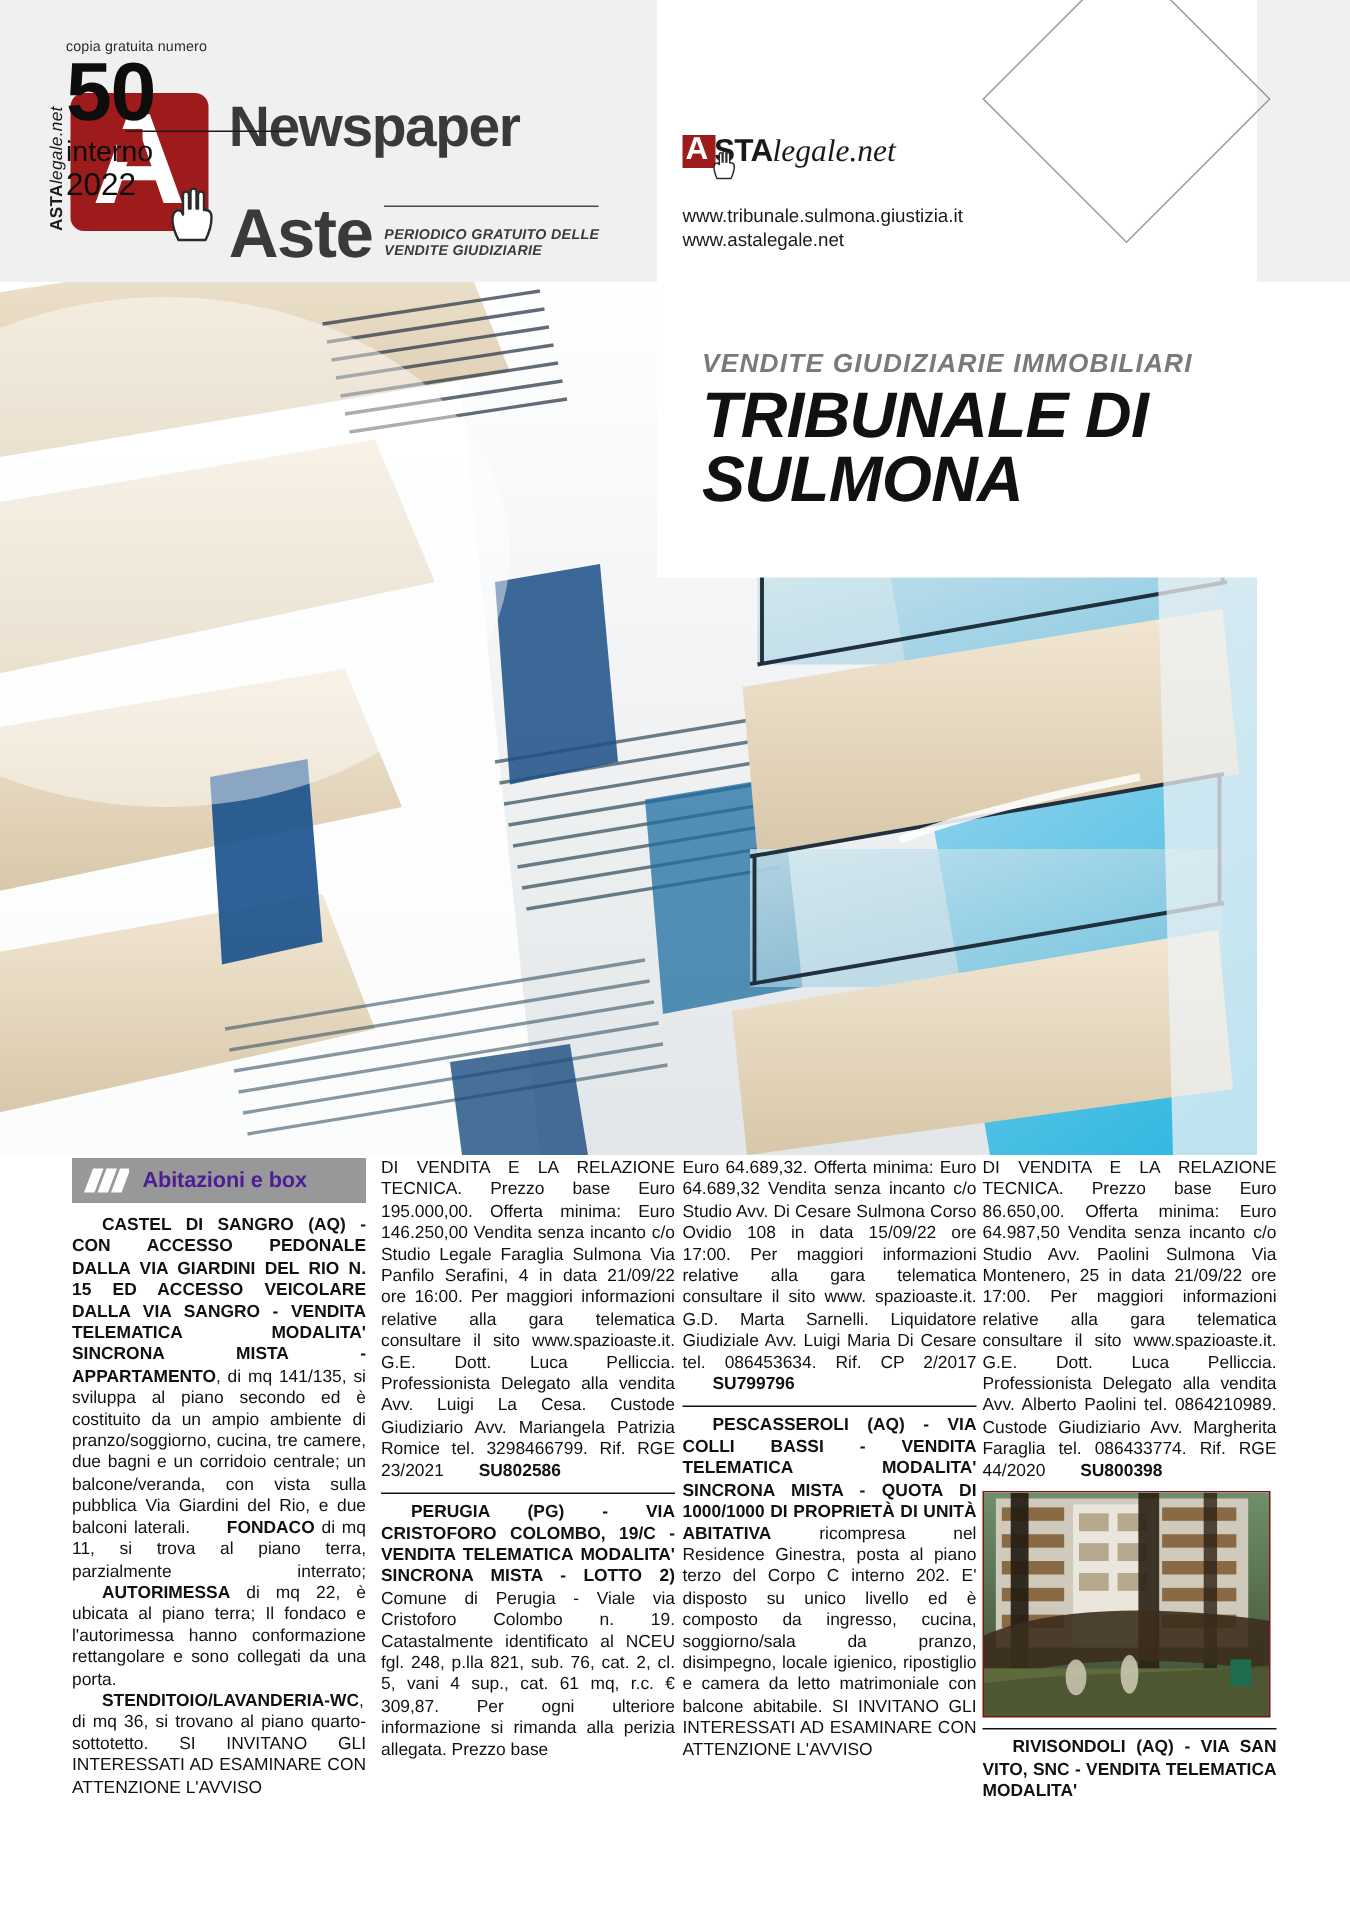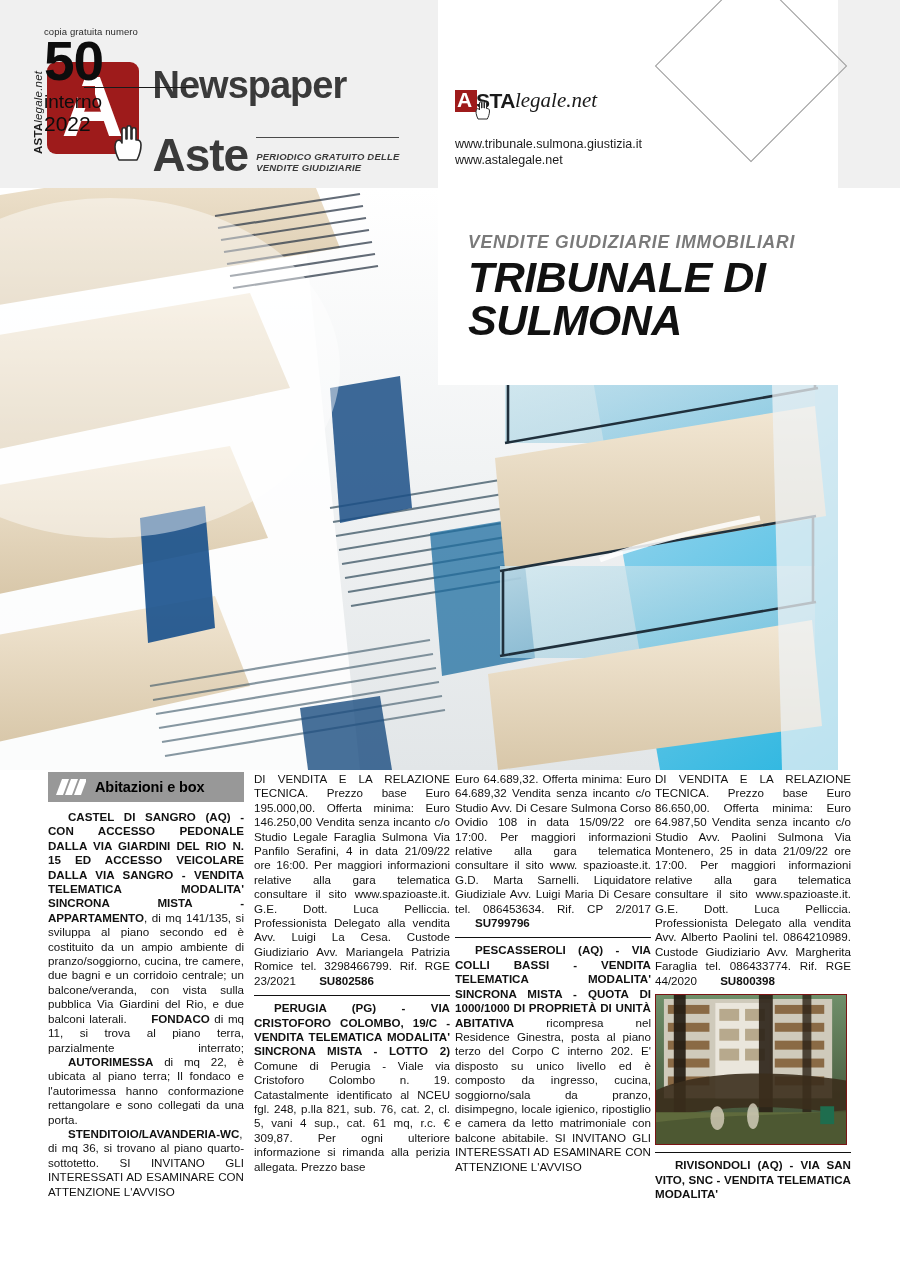--- a/index.html
+++ b/index.html
@@ -68,21 +68,21 @@
 
   
   .content{position:absolute;left:0;top:772px;width:900px;height:501px;}
   .col{position:absolute;top:0;width:196px;}
   .c1{left:48px;}
   .c2{left:254px;}
   .c3{left:455px;}
   .c4{left:655px;}
 
   .sechead{
-    background:#989898;color:#000000;height:30px;display:flex;align-items:center;
+    background:#989898;color:#4c1d95;height:30px;display:flex;align-items:center;
     padding-left:8px;margin-bottom:8px;
   }
   .sechead .slash{width:30px;height:18px;margin-right:9px;flex:0 0 auto;}
   .sechead .stext{font-size:14.5px;font-weight:bold;letter-spacing:-.1px;}
 
   p.art{
     margin:0;
     font-size:11.6px;
     line-height:14.4px;
     text-align:justify;

